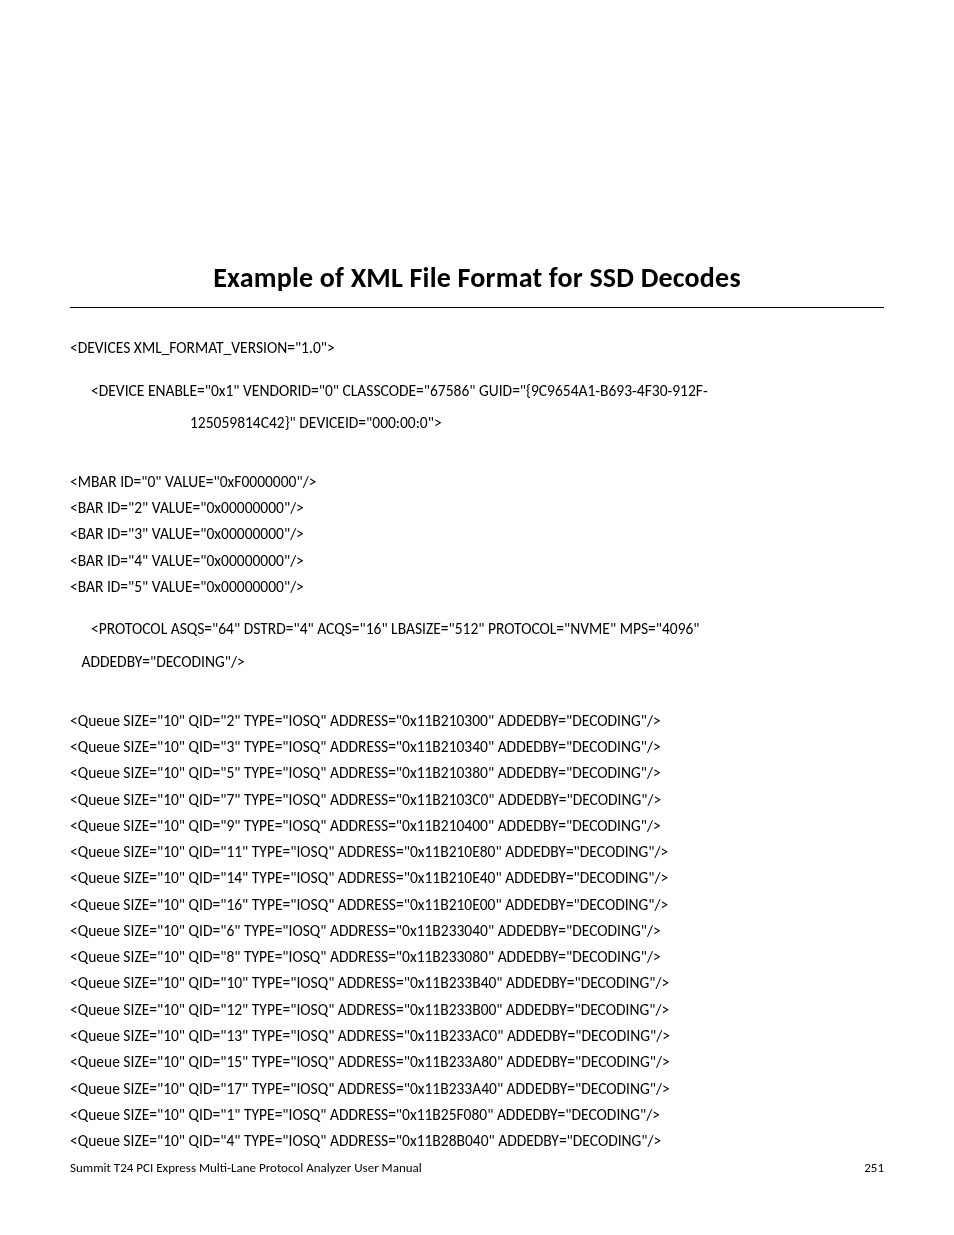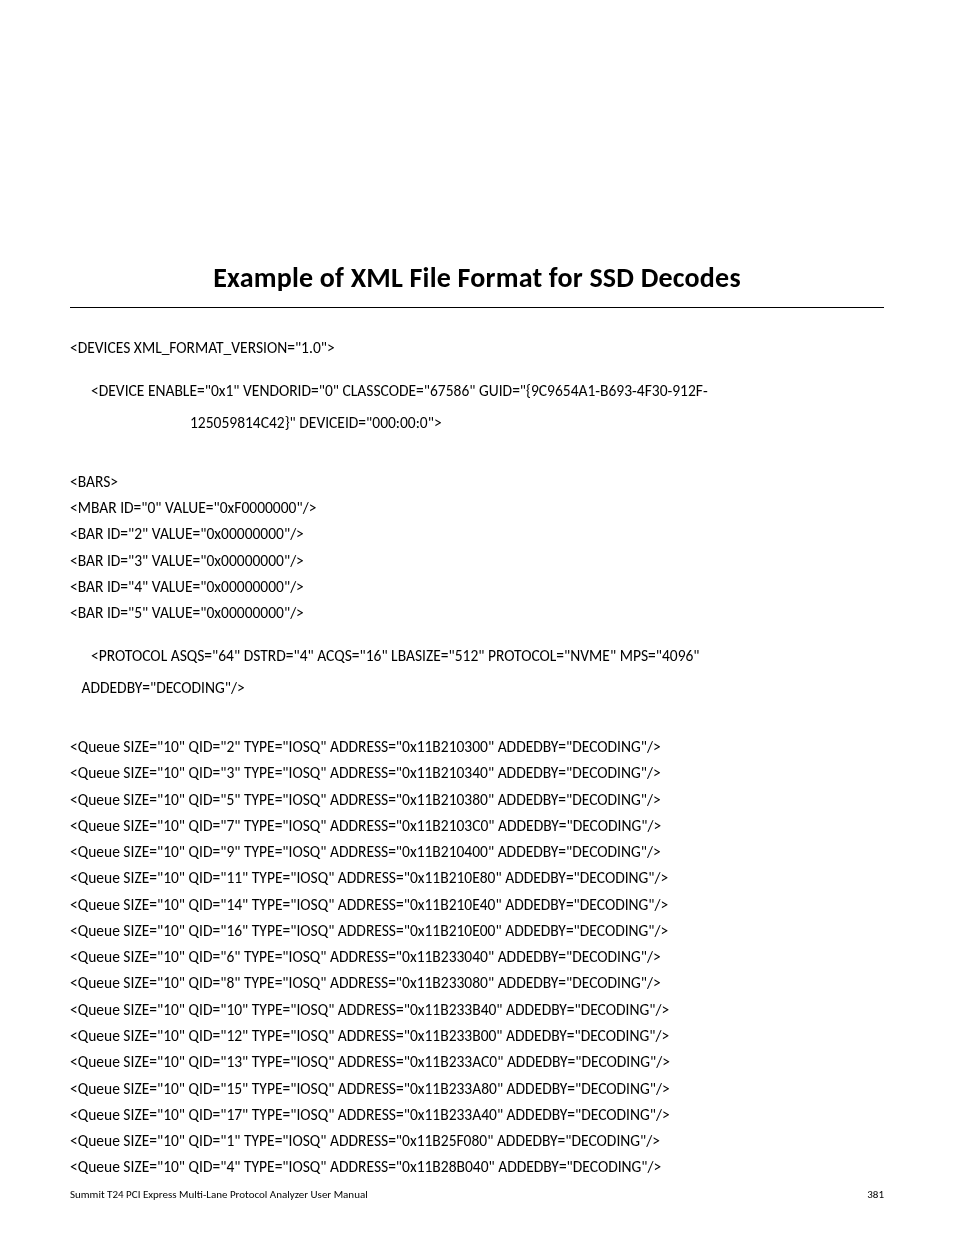--- a/index.html
+++ b/index.html
@@ -37,45 +37,44 @@
   .wrap-indent {
     padding-left: 120px;
     display: block;
   }
   .wrap-indent-small {
     padding-left: 8px;
     display: block;
   }
   .footer {
     position: absolute;
-    bottom: 34px;
+    bottom: 60px;
     left: 70px;
     right: 70px;
-    font-size: 11px;
+    font-size: 13px;
     display: flex;
     justify-content: space-between;
     text-align: right;
   }
 </style>
 </head>
 <body>
 
 <div class="page">
 
   <div class="title">Example of XML File Format for SSD Decodes</div>
 
   <div class="xml-block">
     <div class="xml-line">&lt;DEVICES XML_FORMAT_VERSION="1.0"&gt;</div>
 
     <div class="xml-line">
       <span>&lt;DEVICE ENABLE="0x1" VENDORID="0" CLASSCODE="67586" GUID="{9C9654A1-B693-4F30-912F-</span>
       <span class="wrap-indent">125059814C42}" DEVICEID="000:00:0"&gt;</span>
     </div>
 
-    <div class="xml-line">&lt;BARS&gt;</div>
     <div class="xml-line">&lt;MBAR ID="0" VALUE="0xF0000000"/&gt;</div>
     <div class="xml-line">&lt;BAR ID="2" VALUE="0x00000000"/&gt;</div>
     <div class="xml-line">&lt;BAR ID="3" VALUE="0x00000000"/&gt;</div>
     <div class="xml-line">&lt;BAR ID="4" VALUE="0x00000000"/&gt;</div>
     <div class="xml-line">&lt;BAR ID="5" VALUE="0x00000000"/&gt;</div>
 
     <div class="xml-line">
       <span>&lt;PROTOCOL ASQS="64" DSTRD="4" ACQS="16" LBASIZE="512" PROTOCOL="NVME" MPS="4096"</span>
       <span class="wrap-indent-small"> ADDEDBY="DECODING"/&gt;</span>
     </div>
@@ -99,14 +98,14 @@
         <div class="xml-line">&lt;Queue SIZE="10" QID="17" TYPE="IOSQ" ADDRESS="0x11B233A40" ADDEDBY="DECODING"/&gt;</div>
         <div class="xml-line">&lt;Queue SIZE="10" QID="1" TYPE="IOSQ" ADDRESS="0x11B25F080" ADDEDBY="DECODING"/&gt;</div>
         <div class="xml-line">&lt;Queue SIZE="10" QID="4" TYPE="IOSQ" ADDRESS="0x11B28B040" ADDEDBY="DECODING"/&gt;</div>
       </div>
   </div>
 
 </div>
 
 <div class="footer">
   <span>Summit T24 PCI Express Multi-Lane Protocol Analyzer User Manual</span>
-  <span>381</span>
+  <span>251</span>
 </div>
 
 </body></html>

